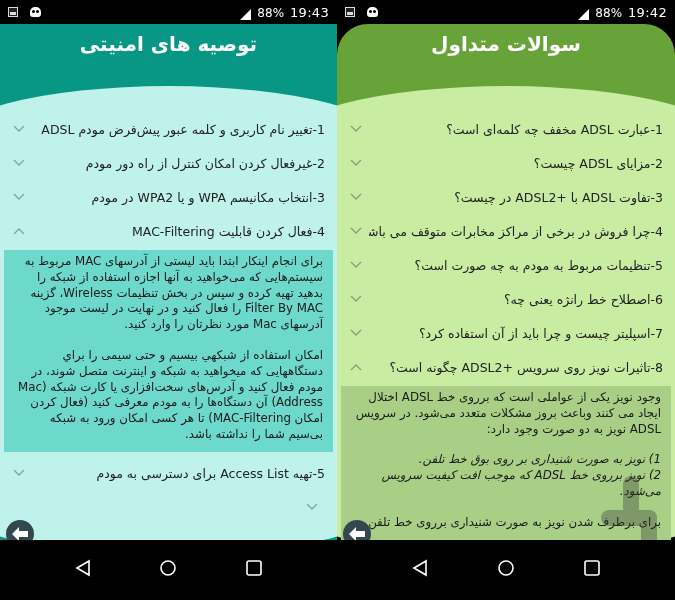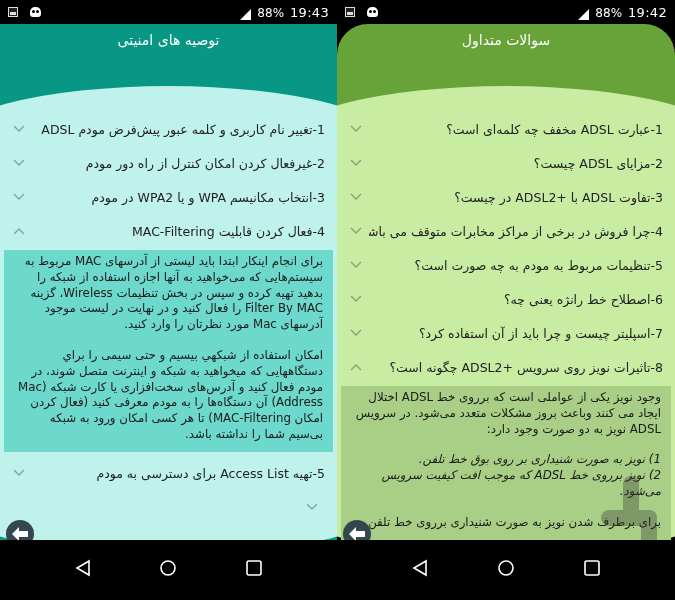--- a/index.html
+++ b/index.html
@@ -26,21 +26,21 @@
     .sb-time { font-size: 13px; letter-spacing: 0.3px; }
 
     .appbar {
       position: absolute; top: 24px; left: 0; right: 0; height: 516px;
     }
     .left .appbar { background: #079784; }
     .right .appbar { background: #68a33a; border-radius: 31px; }
 
     .title {
       position: absolute; top: 8px; left: 0; right: 0; text-align: center;
-      color: #fff; font-size: 14px; direction: rtl;
+      color: #fff; font-size: 20px; direction: rtl; font-weight: bold;
     }
 
     .content-bg {
       position: absolute; left: -60px; right: -60px; top: 62px; height: 470px;
       border-radius: 50% 50% 50% 50% / 60px 60px 60px 60px;
     }
     .left .content-bg { background: #bff2ea; }
     .right .content-bg { background: #c8eca2; }
 
     .list {

